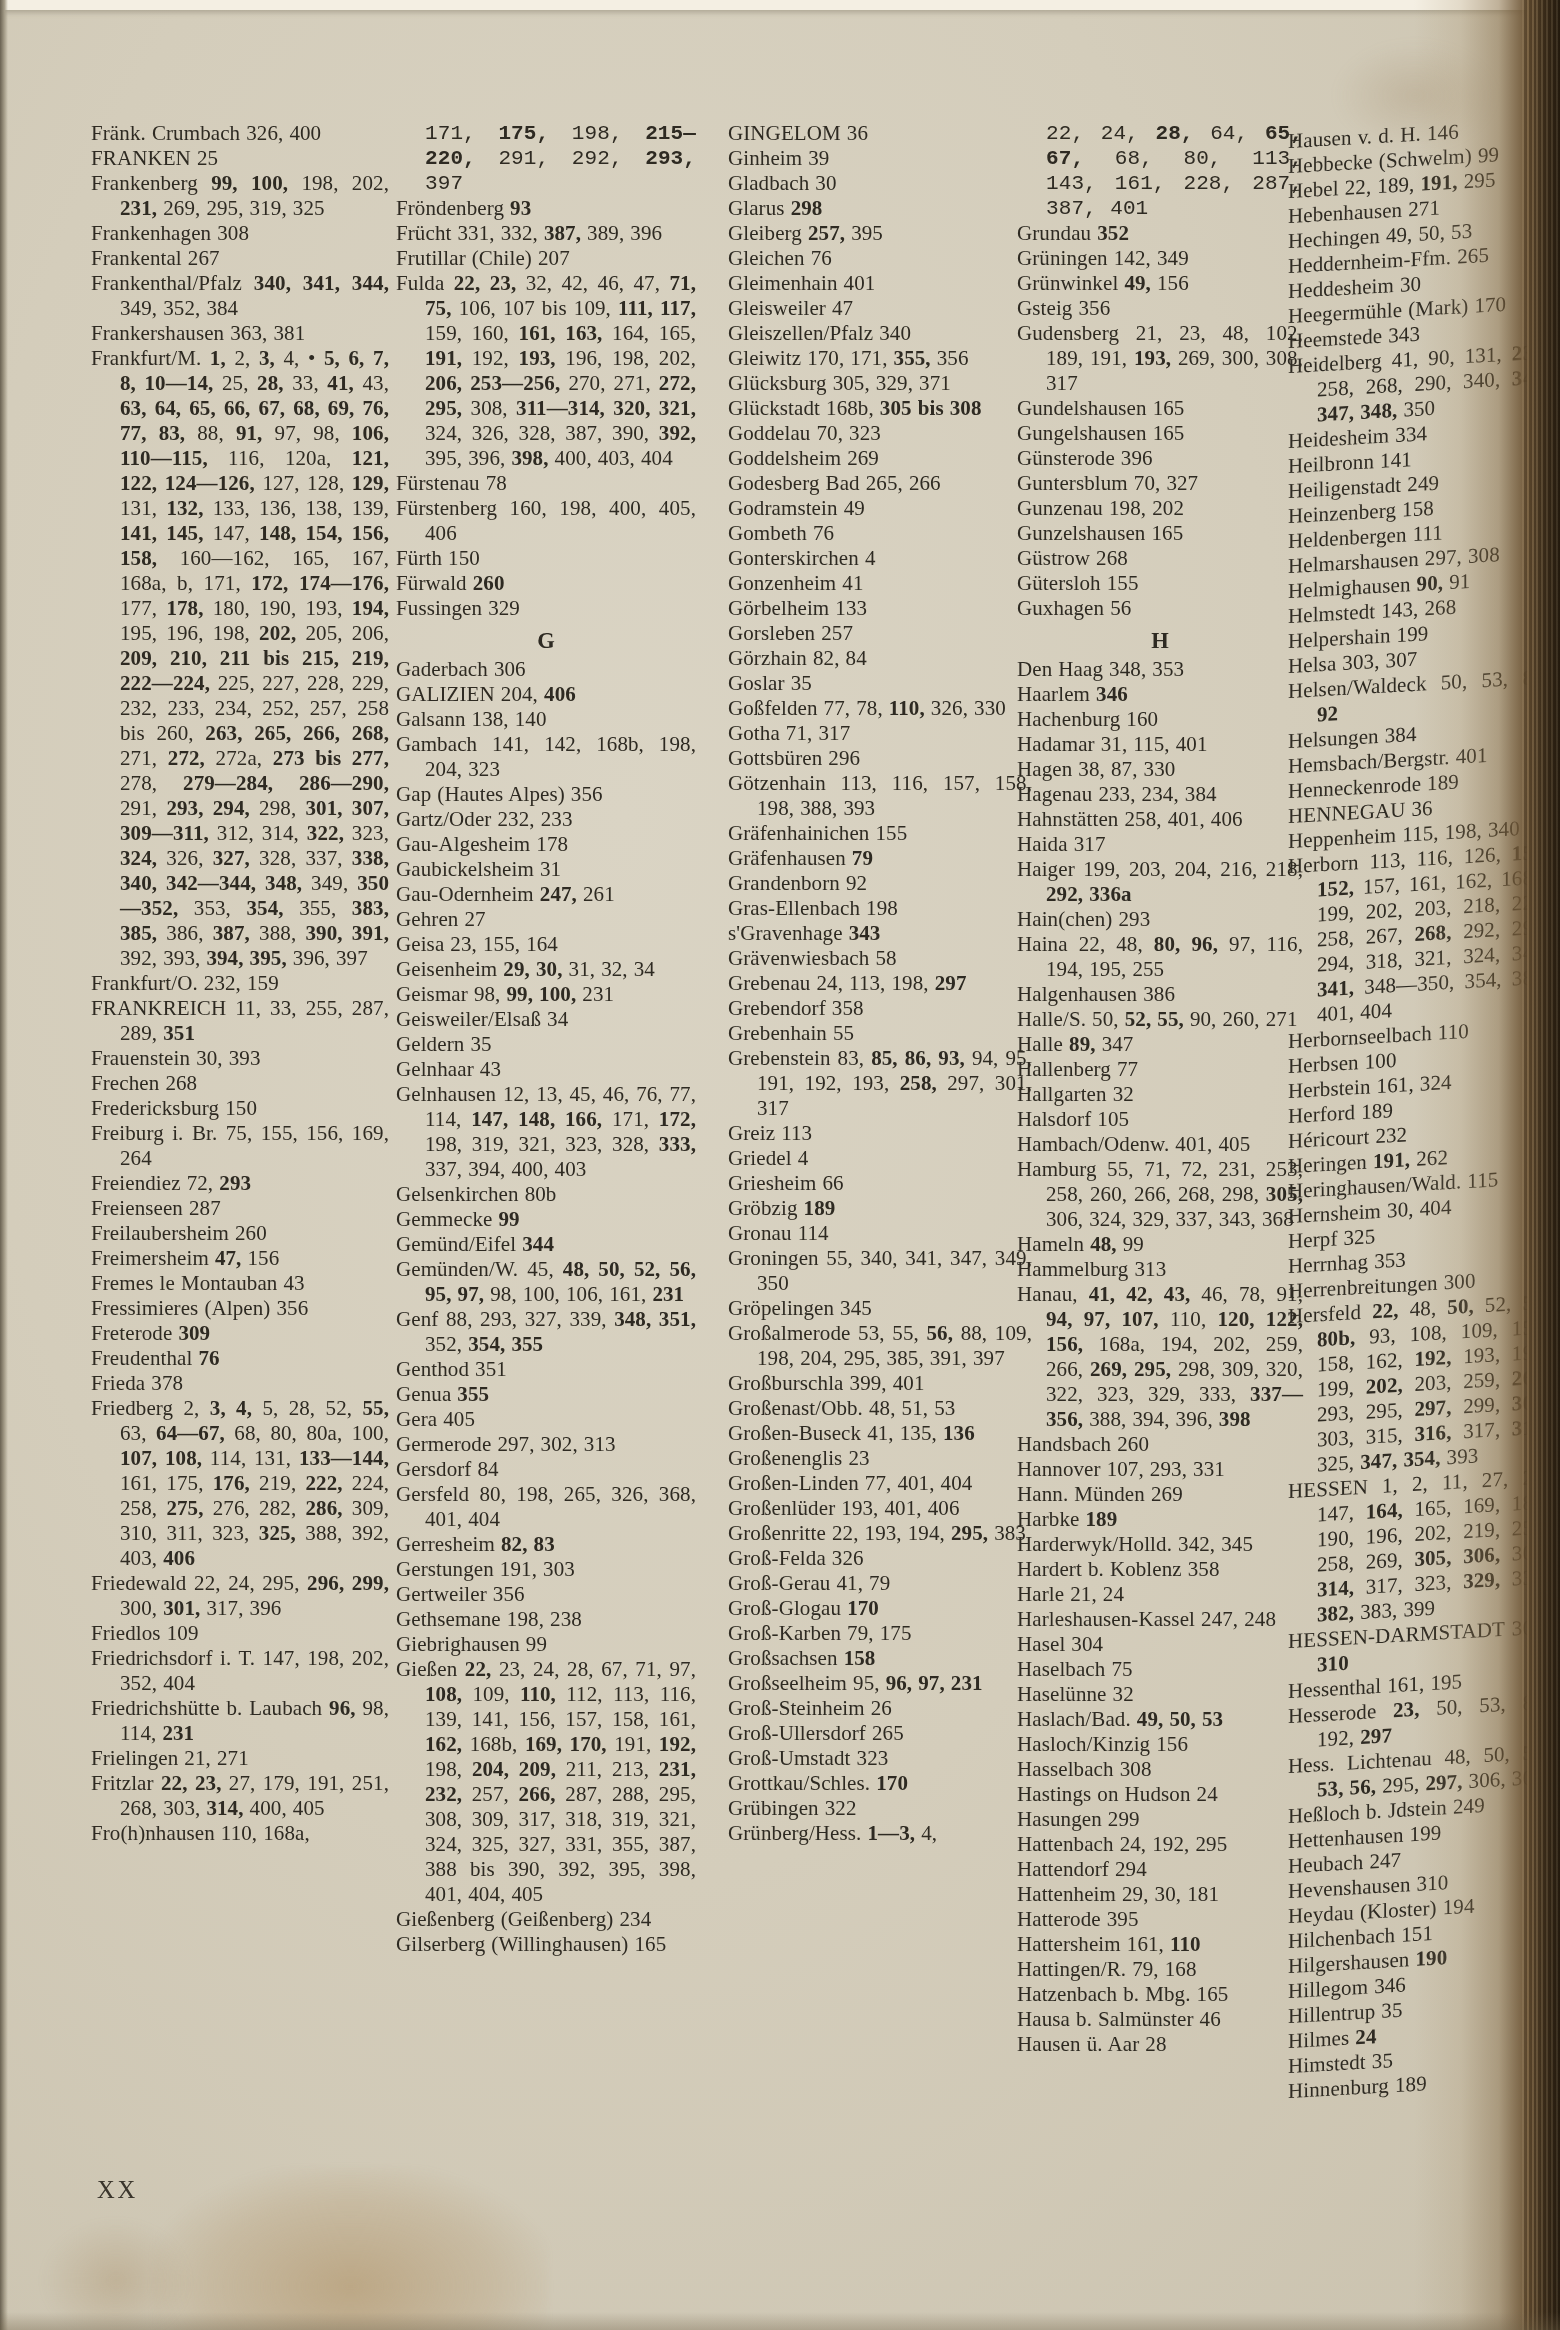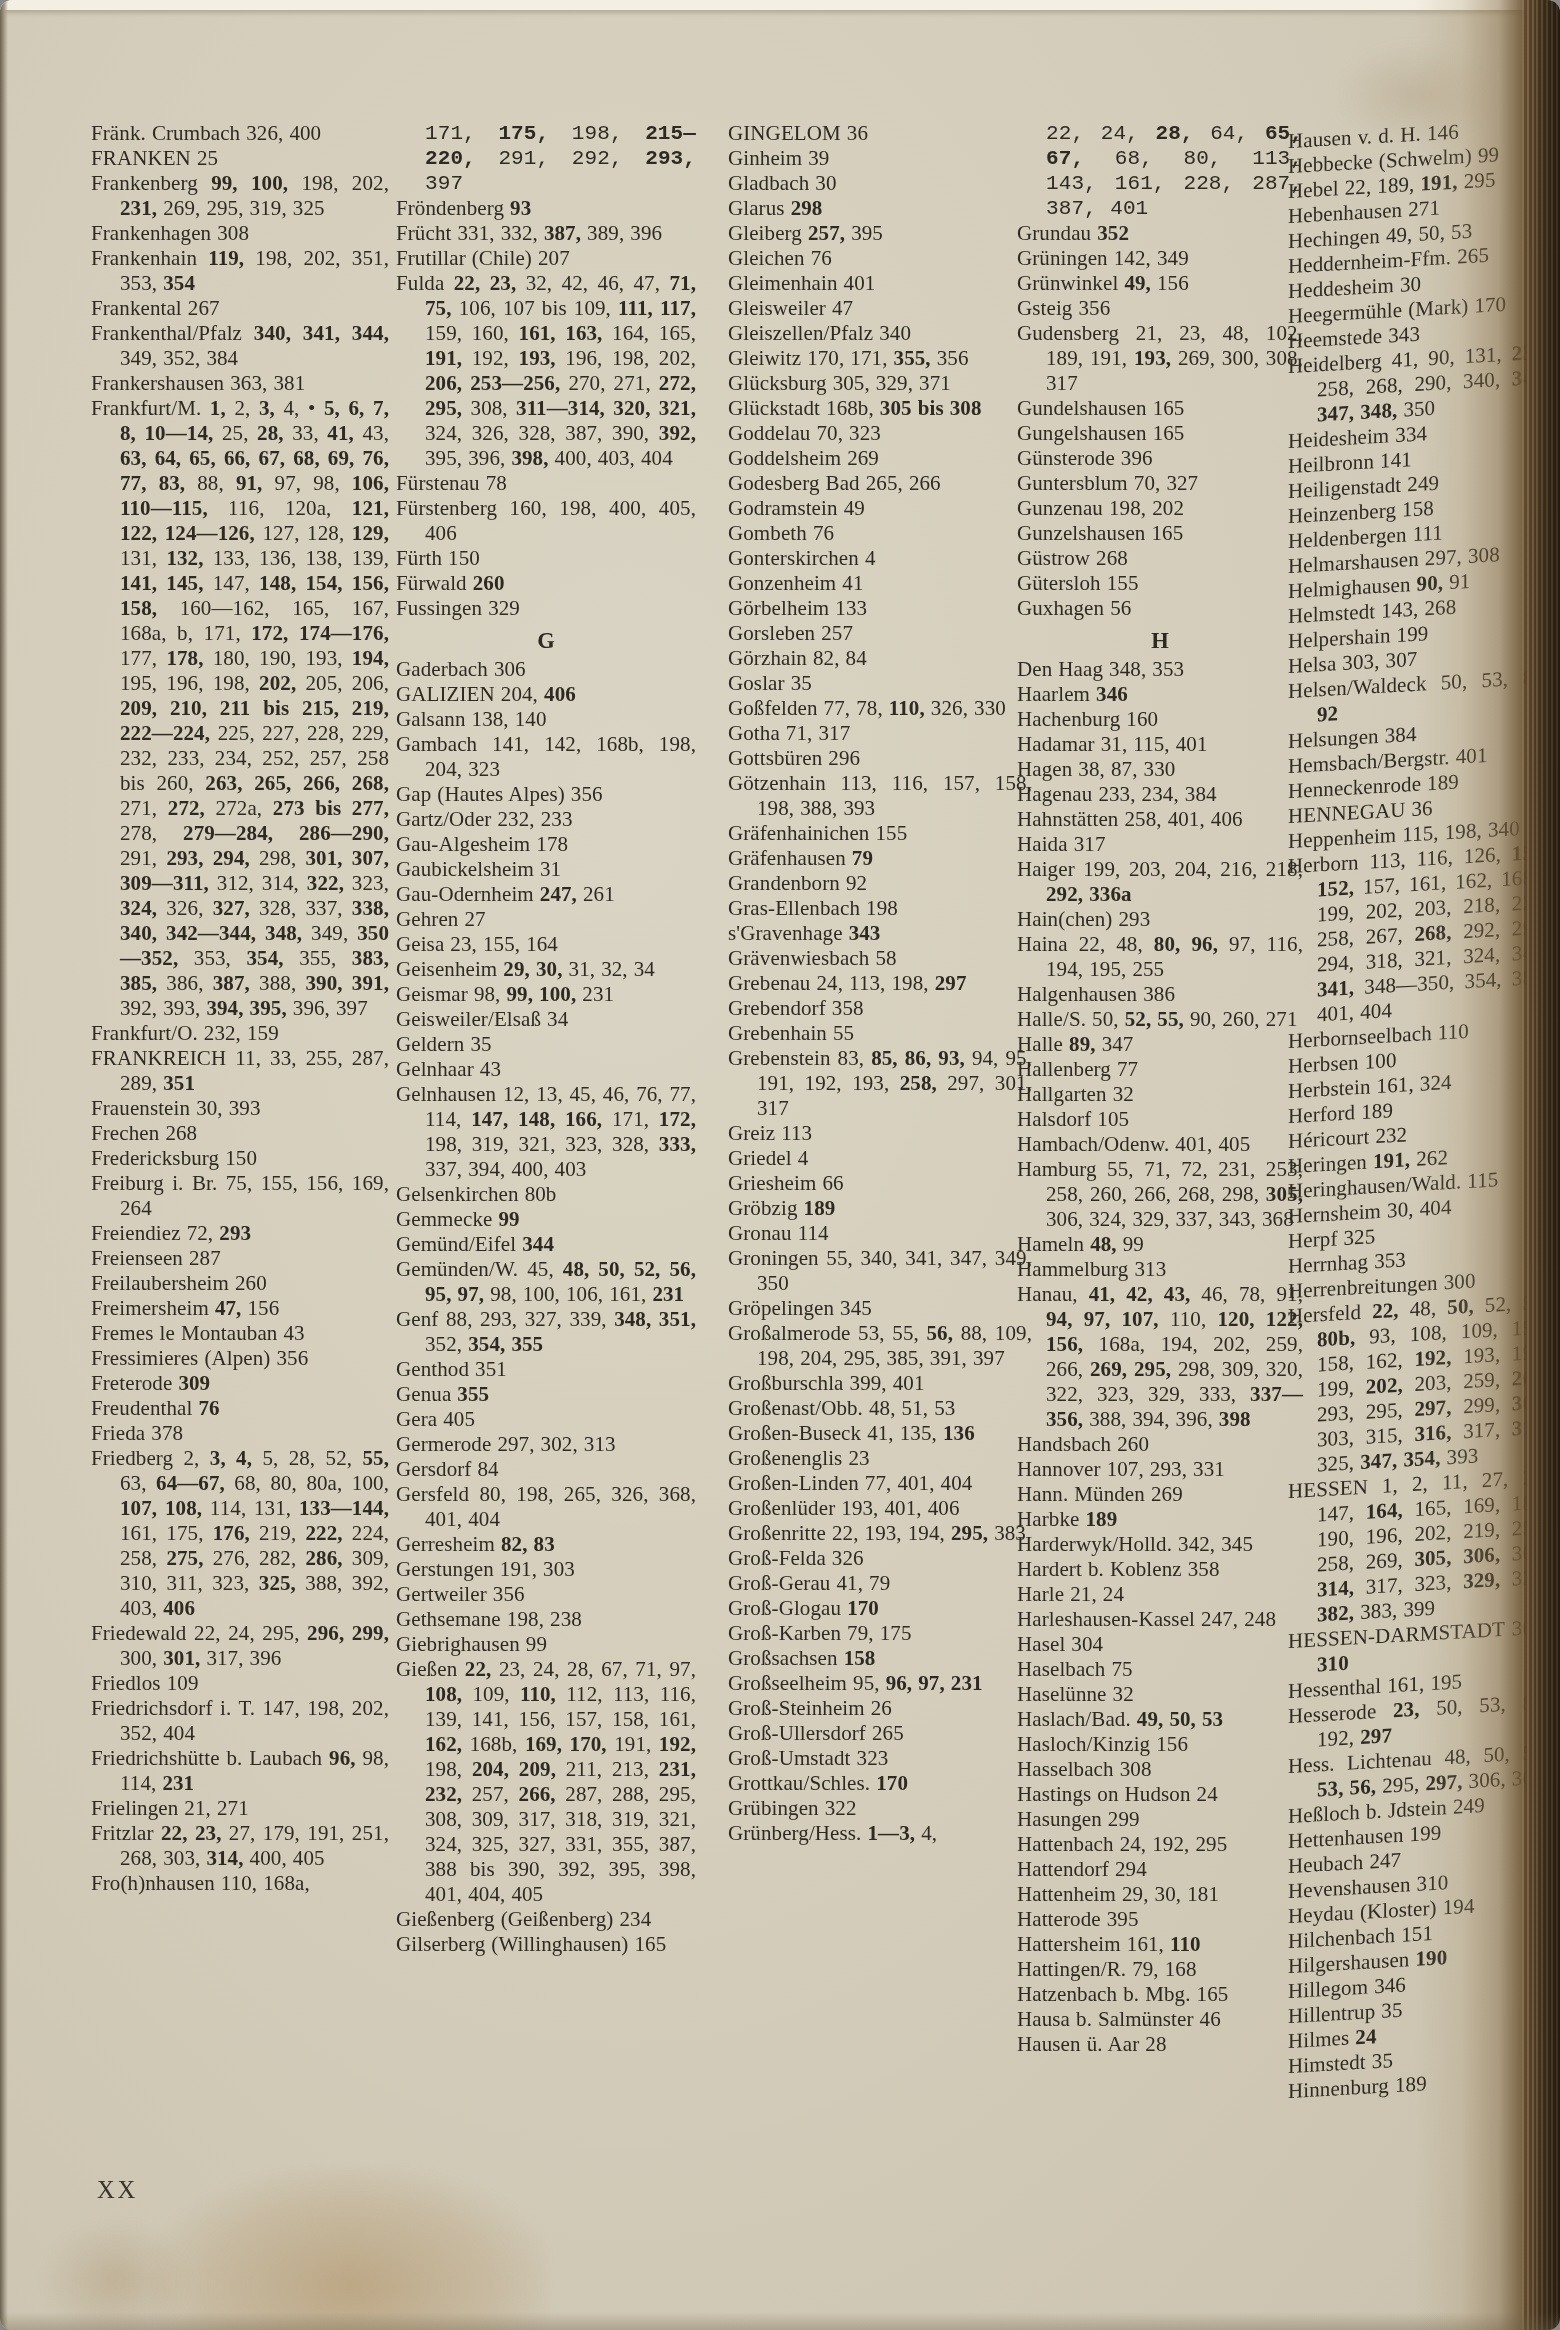--- a/index.html
+++ b/index.html
@@ -1,19 +1,19 @@
 <!DOCTYPE html>
 <html style="font-size:11px"><head>
 <meta charset="utf-8">
 <style>
   html,body{margin:0;padding:0;background:#888;}
   .page{position:relative;width:1560px;height:2330px;overflow:hidden;
     background:
       radial-gradient(ellipse at 40% 35%, #dad4c4 0%, #d4cdbb 50%, #cac2ae 100%);
-    font-family:"Liberation Serif","DejaVu Serif",serif;color:#2e2a22;border-radius:12px;}
+    font-family:"Liberation Serif","DejaVu Serif",serif;color:#2e2a22;}
   .edge-top{position:absolute;top:0;left:0;right:0;height:9.5px;background:#f4efe3;
     box-shadow:0 2.7px 5.4px rgba(110,100,80,.35);}
   .edge-left{position:absolute;top:0;left:0;bottom:0;width:8.2px;
     background:linear-gradient(90deg,#6a6252 0%,#a59d89 55%,rgba(165,157,137,0) 100%);}
   .edge-bottom{position:absolute;left:0;right:0;bottom:0;height:17.7px;
     background:linear-gradient(0deg,rgba(110,95,70,.35),rgba(110,95,70,0));}
   .edge-right{position:absolute;top:0;right:0;bottom:0;width:146px;
     background:linear-gradient(90deg, rgba(200,192,172,0) 0%, rgba(165,143,106,.22) 32%,
       rgba(128,102,64,.45) 58%, #6e5637 78%, #3e2f1c 90%, #231a0e 100%);}
   .edge-streaks{position:absolute;top:0;right:0;bottom:0;width:38px;
@@ -43,21 +43,20 @@
 
 <div class="page">
   <div class="edge-top"></div>
   <div class="edge-left"></div>
 
   <div class="col col-1">
       <div class="ent">Fränk. Crumbach 326, 400</div>
       <div class="ent">FRANKEN 25</div>
       <div class="ent">Frankenberg <b>99, 100,</b> 198, 202, <b>231,</b> 269, 295, 319, 325</div>
       <div class="ent">Frankenhagen 308</div>
-      <div class="ent">Frankenhain <b>119,</b> 198, 202, 351, 353, <b>354</b></div>
       <div class="ent">Frankental 267</div>
       <div class="ent">Frankenthal/Pfalz <b>340, 341, 344,</b> 349, 352, 384</div>
       <div class="ent">Frankershausen 363, 381</div>
       <div class="ent">Frankfurt/M. <b>1,</b> 2, <b>3,</b> 4, • <b>5, 6, 7, 8, 10—14,</b> 25, <b>28,</b> 33, <b>41,</b> 43, <b>63, 64, 65, 66, 67, 68, 69, 76, 77, 83,</b> 88, <b>91,</b> 97, 98, <b>106, 110—115,</b> 116, 120a, <b>121, 122, 124—126,</b> 127, 128, <b>129,</b> 131, <b>132,</b> 133, 136, 138, 139, <b>141, 145,</b> 147, <b>148, 154, 156, 158,</b> 160—162, 165, 167, 168a, b, 171, <b>172, 174—176,</b> 177, <b>178,</b> 180, 190, 193, <b>194,</b> 195, 196, 198, <b>202,</b> 205, 206, <b>209, 210, 211 bis 215, 219, 222—224,</b> 225, 227, 228, 229, 232, 233, 234, 252, 257, 258 bis 260, <b>263, 265, 266, 268,</b> 271, <b>272,</b> 272a, <b>273 bis 277,</b> 278, <b>279—284, 286—290,</b> 291, <b>293, 294,</b> 298, <b>301, 307, 309—311,</b> 312, 314, <b>322,</b> 323, <b>324,</b> 326, <b>327,</b> 328, 337, <b>338, 340, 342—344, 348,</b> 349, <b>350—352,</b> 353, <b>354,</b> 355, <b>383, 385,</b> 386, <b>387,</b> 388, <b>390, 391,</b> 392, 393, <b>394, 395,</b> 396, 397</div>
       <div class="ent">Frankfurt/O. 232, 159</div>
       <div class="ent">FRANKREICH 11, 33, 255, 287, 289, <b>351</b></div>
       <div class="ent">Frauenstein 30, 393</div>
       <div class="ent">Frechen 268</div>
       <div class="ent">Fredericksburg 150</div>
       <div class="ent">Freiburg i. Br. 75, 155, 156, 169, 264</div>

